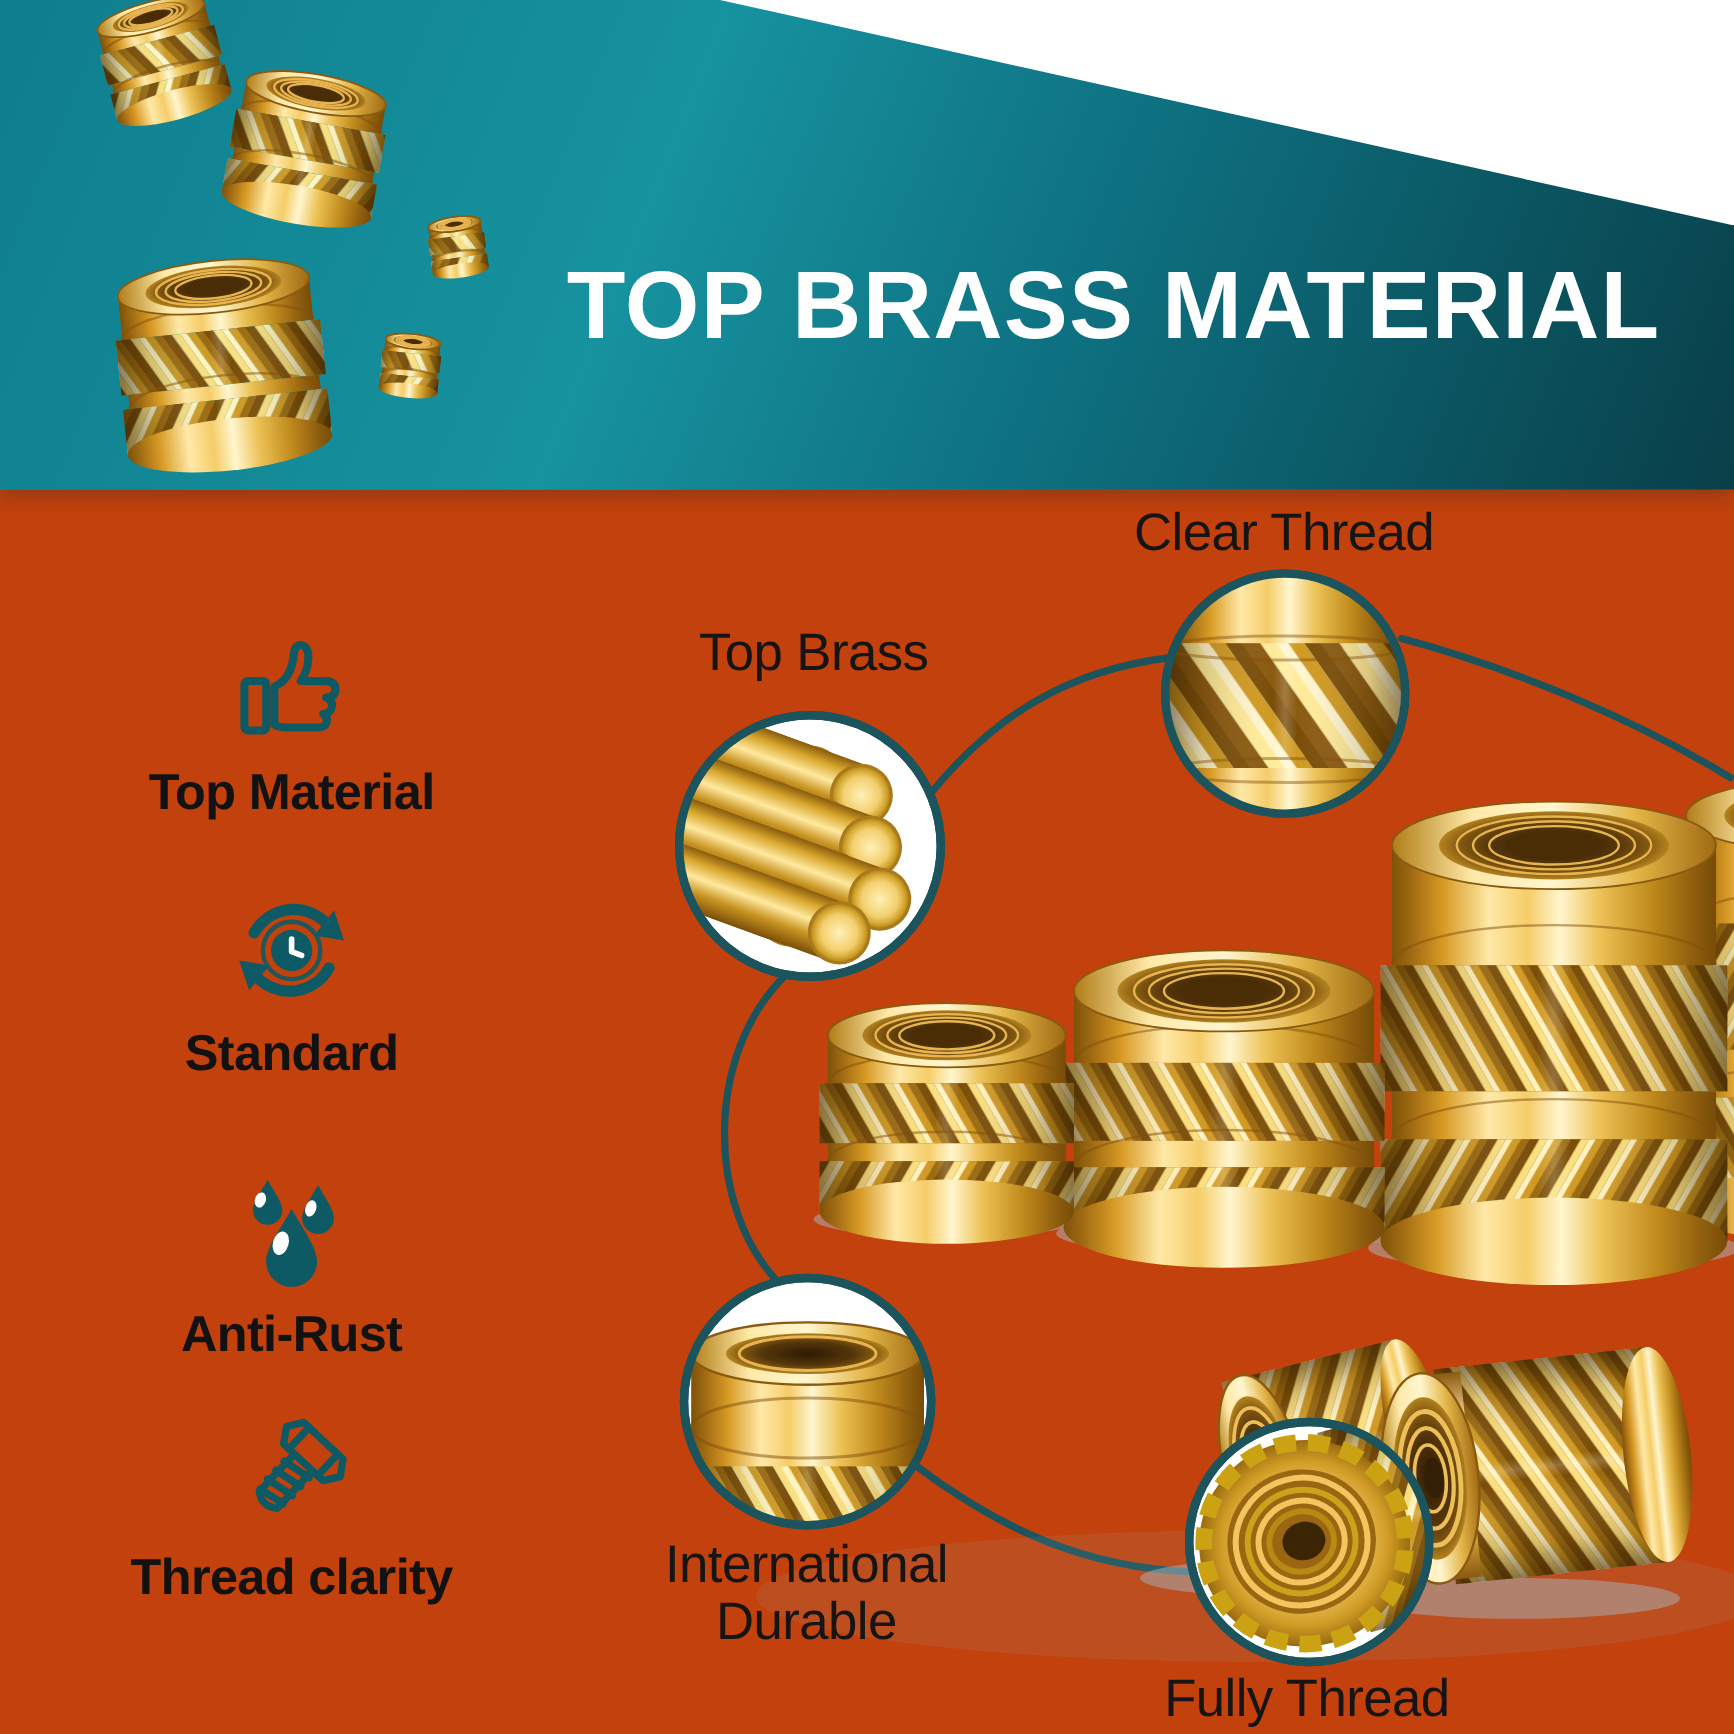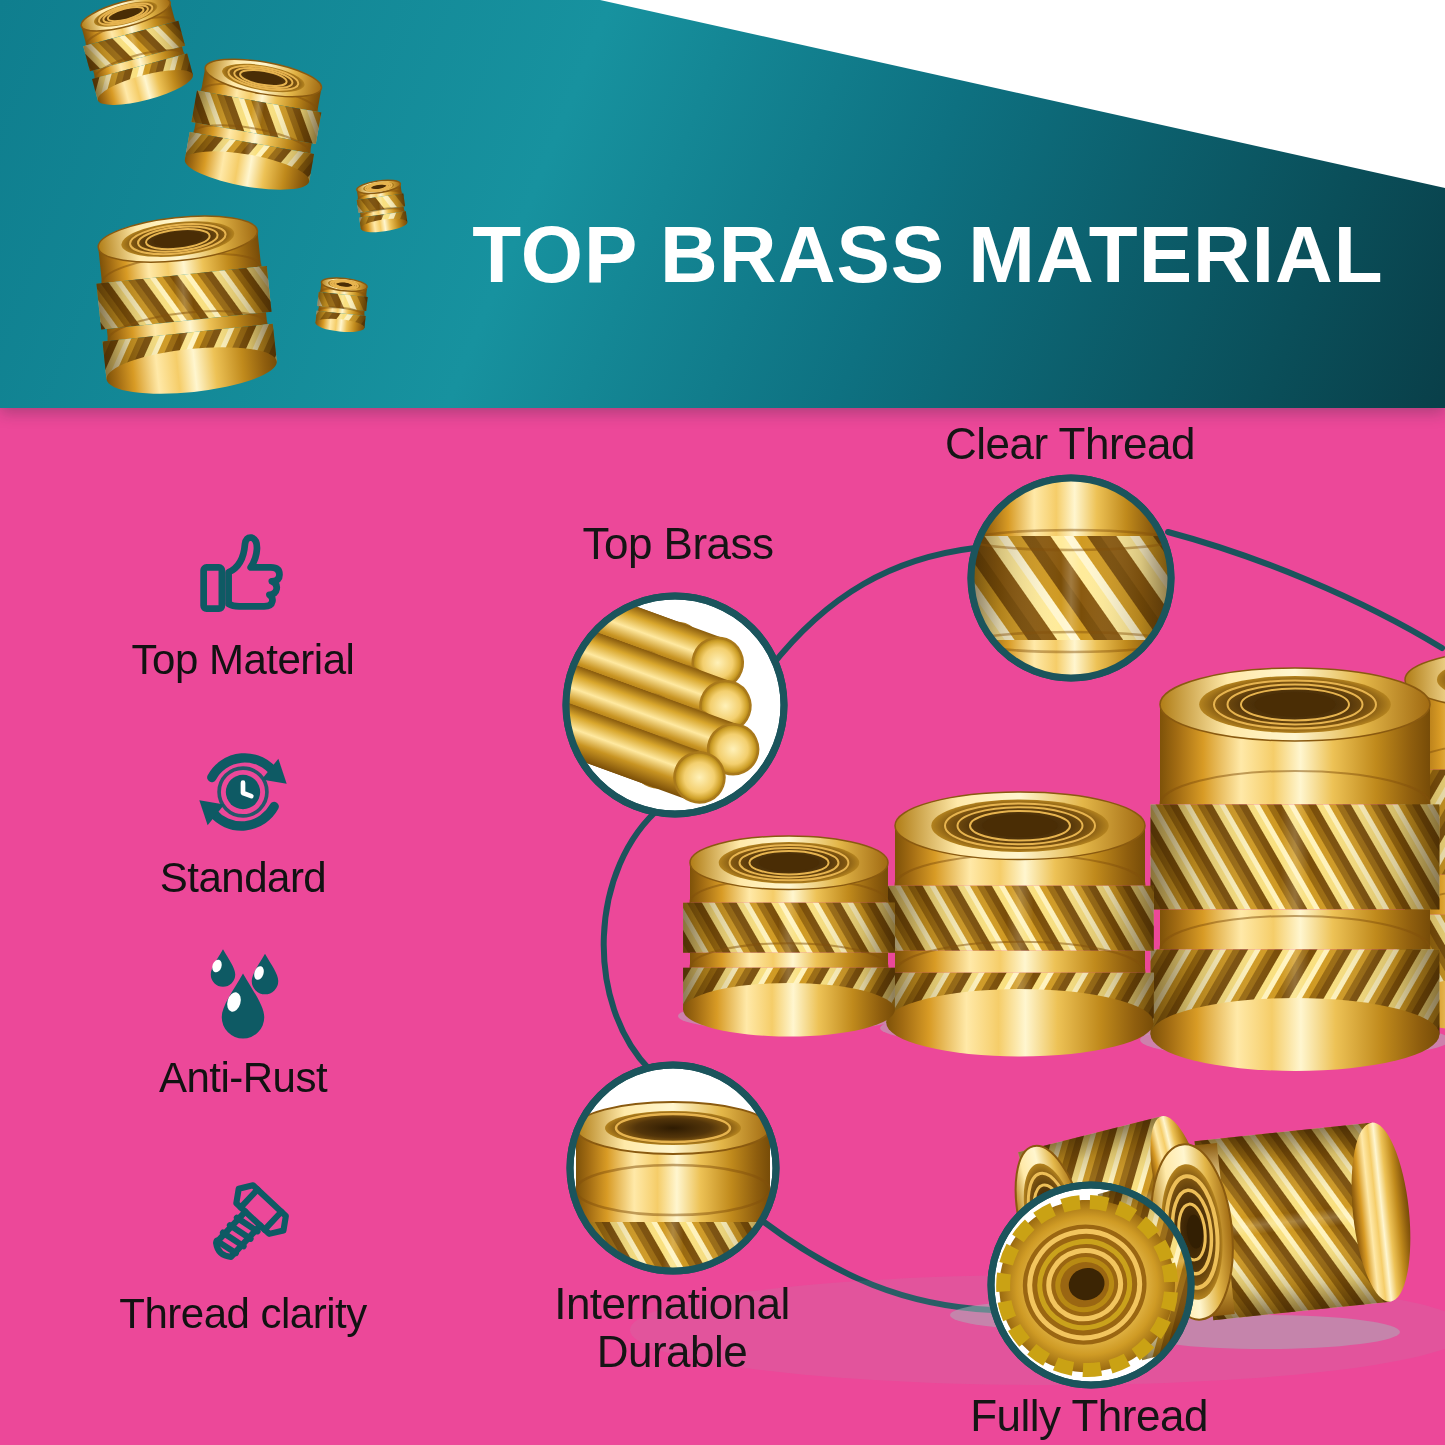--- a/index.html
+++ b/index.html
@@ -1,16 +1,16 @@
 <!DOCTYPE html>
 <html><head>
 <meta charset="utf-8">
 <style>
   html,body{margin:0;padding:0;background:#e9e9e9;}
-  #page{position:relative;width:1445px;height:1445px;background:#ec4899;overflow:hidden;
+  #page{position:relative;width:1445px;height:1445px;background:#c2410c;overflow:hidden;
         font-family:"Liberation Sans",sans-serif;}
   
   #banner{position:absolute;left:0;top:0;width:1445px;height:408px;
           background:linear-gradient(112deg,#0f7e8e 0%,#17929f 38%,#0e7181 62%,#0a4f5a 88%,#093f49 100%);
           box-shadow:0 5px 14px rgba(20,40,45,.28);}
   #banner-wedge{position:absolute;top:0;right:0;width:845px;height:188px;background:#ffffff;
           clip-path:polygon(0 0,100% 0,100% 100%);}
   #banner-text{position:absolute;right:22px;top:214px;width:990px;text-align:center;color:#ffffff;}
   #banner-title{margin:0;font-size:80px;font-weight:800;letter-spacing:1px;line-height:1.02;white-space:nowrap;}
   #banner-subtitle{margin:16px 0 0 0;font-size:41px;font-weight:700;white-space:nowrap;}
@@ -21,24 +21,24 @@
                  font-size:44px;line-height:1.08;letter-spacing:-0.5px;}
   #lbl-top-brass{left:528px;top:520px;width:300px;}
   #lbl-clear-thread{left:880px;top:420px;width:380px;}
   #lbl-intl-standard{left:452px;top:1280px;width:440px;}
   #lbl-fully-thread{left:889px;top:1392px;width:400px;}
   .two-line span{display:block;text-align:center;}
   
   .feature{position:absolute;left:58px;width:370px;text-align:center;z-index:2;}
   .f-icon{display:block;margin:0 auto;}
   .f-icon svg{display:block;margin:0 auto;}
-  .f-label{margin-top:10px;font-size:42px;color:#121212;letter-spacing:-0.5px;}
+  .f-label{margin-top:10px;font-size:42px;color:#121212;letter-spacing:-0.5px;font-weight:bold;}
   #feature-0{top:530px;}
   #feature-1{top:740px;}
-  #feature-2{top:944px;}
+  #feature-2{top:978px;}
   #feature-3{top:1178px;}
 </style>
 </head>
 <body>
 
 <div id="page">
 
   <header id="banner">
     <div id="banner-wedge"></div>
     <div id="banner-text">

